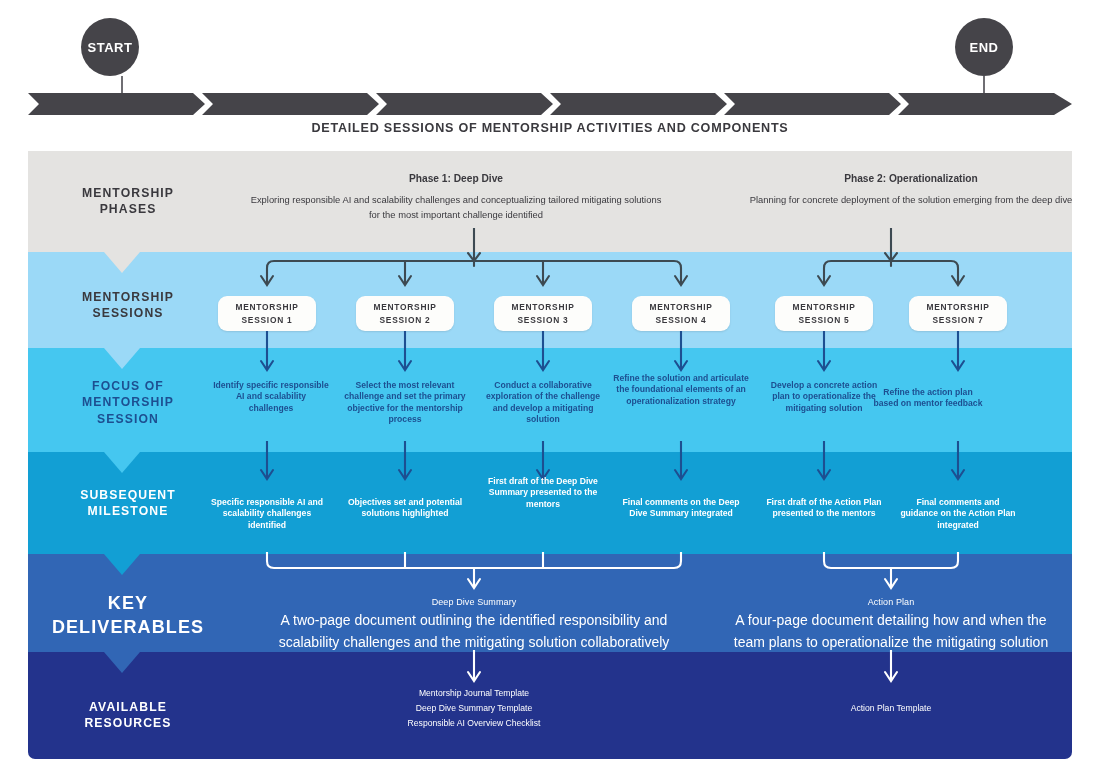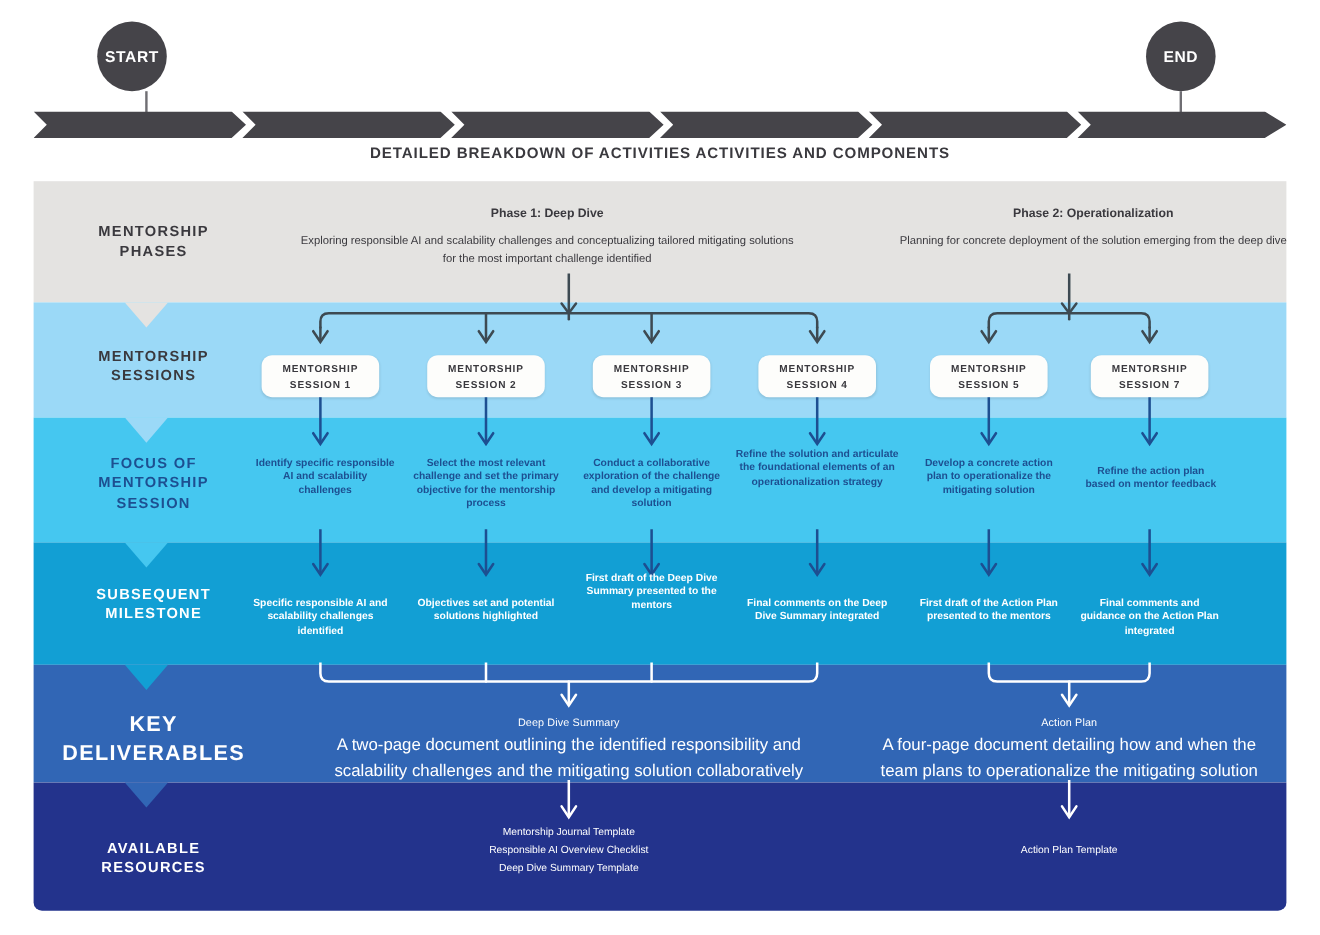--- a/index.html
+++ b/index.html
@@ -60,21 +60,21 @@
         <polygon points="0,0 165,0 177,11 165,22 0,22 11,11"></polygon>
         <polygon points="174,0 339,0 351,11 339,22 174,22 185,11"></polygon>
         <polygon points="348,0 513,0 525,11 513,22 348,22 359,11"></polygon>
         <polygon points="522,0 687,0 699,11 687,22 522,22 533,11"></polygon>
         <polygon points="696,0 861,0 873,11 861,22 696,22 707,11"></polygon>
         <polygon points="870,0 1026,0 1044,11 1026,22 870,22 881,11"></polygon>
       </g>
     </svg>
 
     <div class="abs" style="left:0;top:121px;width:1100px;text-align:center;font-weight:bold;font-size:12.6px;letter-spacing:.75px;color:#3a393e;">
-      <span>DETAILED BREAKDOWN OF ACTIVITIES ACTIVITIES AND COMPONENTS</span>
+      <span>DETAILED SESSIONS OF MENTORSHIP ACTIVITIES AND COMPONENTS</span>
     </div>
   </div>
 
   <div class="band" style="top:151px;height:101px;background:#e4e3e1;">
     <div class="band-label" style="top:34px;font-size:12.2px;color:#3a393e;">
       MENTORSHIP<br>PHASES
     </div>
 
     <div class="abs" style="left:208px;top:22px;width:440px;text-align:center;">
       <div style="font-weight:bold;font-size:10.2px;color:#3a393e;">Phase 1: Deep Dive</div>
@@ -168,21 +168,21 @@
       <path d="M958,0 L958,38"></path>
         <path d="M952,30 L958,39 L964,30"></path>
     </g>
   </svg>
 
   <div class="coltext" style="left:213px;top:380px;width:116px;font-size:8.6px;font-weight:bold;color:#1d4f91;">Identify specific responsible AI and scalability challenges</div>
   <div class="coltext" style="left:340px;top:380px;width:130px;font-size:8.6px;font-weight:bold;color:#1d4f91;">Select the most relevant challenge and set the primary objective for the mentorship process</div>
   <div class="coltext" style="left:481px;top:380px;width:124px;font-size:8.6px;font-weight:bold;color:#1d4f91;">Conduct a collaborative exploration of the challenge and develop a mitigating solution</div>
   <div class="coltext" style="left:613px;top:373px;width:136px;font-size:8.6px;font-weight:bold;color:#1d4f91;">Refine the solution and articulate the foundational elements of an operationalization strategy</div>
   <div class="coltext" style="left:763px;top:380px;width:122px;font-size:8.6px;font-weight:bold;color:#1d4f91;">Develop a concrete action plan to operationalize the mitigating solution</div>
-  <div class="coltext" style="left:901px;top:387px;width:116px;font-size:8.6px;font-weight:bold;color:#1d4f91;">Refine the action plan based on mentor feedback</div>
+  <div class="coltext" style="left:870px;top:387px;width:116px;font-size:8.6px;font-weight:bold;color:#1d4f91;">Refine the action plan based on mentor feedback</div>
 
   <div class="band" style="top:452px;height:102px;background:#129fd4;">
     <div class="notch" style="left:76px;top:0;border-top:21px solid #45c7f0;"></div>
     <div class="band-label" style="top:35px;font-size:12.2px;color:#ffffff;">
       SUBSEQUENT<br>MILESTONE
     </div>
   </div>
 
   <svg class="abs" width="1100" height="52" style="left:0;top:441px;">
     <g fill="none" stroke="#1d4f91" stroke-width="2.1" stroke-linecap="round">
@@ -250,20 +250,20 @@
     <g fill="none" stroke="#ffffff" stroke-width="2.1" stroke-linecap="round">
       <path d="M474,0 L474,30"></path>
         <path d="M468,22 L474,31 L480,22"></path>
       <path d="M891,0 L891,30"></path>
         <path d="M885,22 L891,31 L897,22"></path>
     </g>
   </svg>
 
   <div class="abs" style="left:324px;top:686px;width:300px;text-align:center;">
     <div class="res-line">Mentorship Journal Template</div>
+    <div class="res-line">Deep Dive Summary Template</div>
     <div class="res-line">Responsible AI Overview Checklist</div>
-    <div class="res-line">Deep Dive Summary Template</div>
   </div>
   <div class="abs" style="left:771px;top:701px;width:240px;text-align:center;">
     <div class="res-line">Action Plan Template</div>
   </div>
 
 </div>
 
 </body></html>

